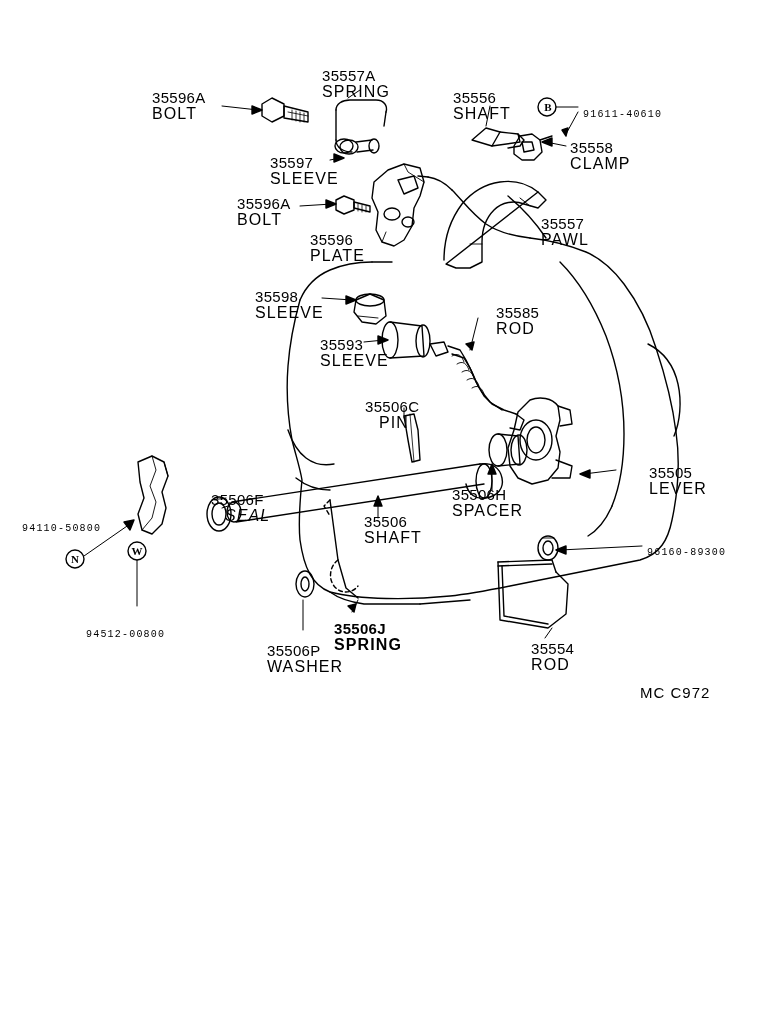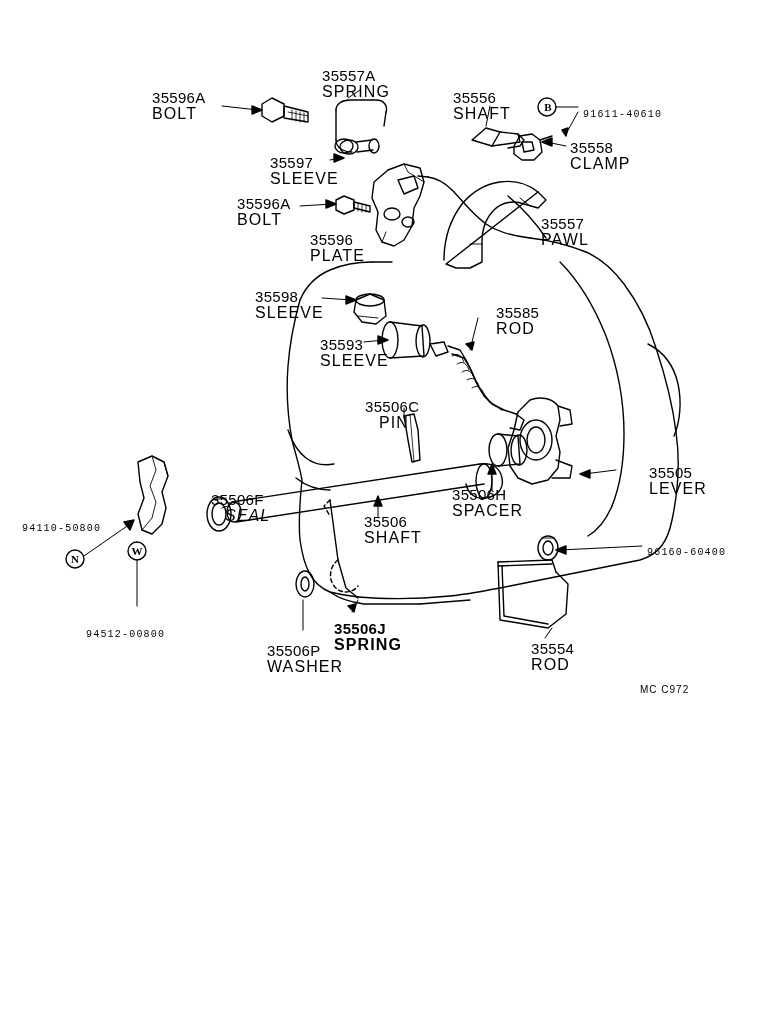--- a/index.html
+++ b/index.html
@@ -50,21 +50,21 @@
   .code {
     position: absolute;
     font-size: 10px;
     letter-spacing: 1.2px;
     white-space: nowrap;
     font-family: Liberation Mono, monospace;
     margin-top: 9px;
   }
   .solo {
     position: absolute;
-    font-size: 10px;
+    font-size: 15px;
     white-space: nowrap;
     letter-spacing: 0.3px;
     font-family: "Liberation Sans", sans-serif;
   }
   .circ-letter {
     position: absolute;
     font-size: 11px;
     font-family: "Liberation Serif", serif;
     font-weight: bold;
     text-align: center;
@@ -390,21 +390,21 @@
     <span class="desc">WASHER</span>
   </div>
 
   <div class="lbl lft" style="left:531px; top:641px;">
     <span class="pn">35554</span>
     <span class="desc">ROD</span>
   </div>
 
   <div class="code" style="left:583px; top:100px;">91611-40610</div>
   <div class="code" style="left:22px; top:514px;">94110-50800</div>
-  <div class="code" style="left:647px; top:538px;">96160-60400</div>
+  <div class="code" style="left:647px; top:538px;">96160-89300</div>
   <div class="code" style="left:86px; top:620px;">94512-00800</div>
 
   <div class="circ-letter" style="left:543px; top:101px; width:10px;">B</div>
   <div class="circ-letter" style="left:70px; top:553px; width:10px;">N</div>
   <div class="circ-letter" style="left:131px; top:545px; width:12px;">W</div>
 
   <div class="solo" style="left:640px; top:684px; letter-spacing:1px;">MC C972</div>
 
 </div>
 

